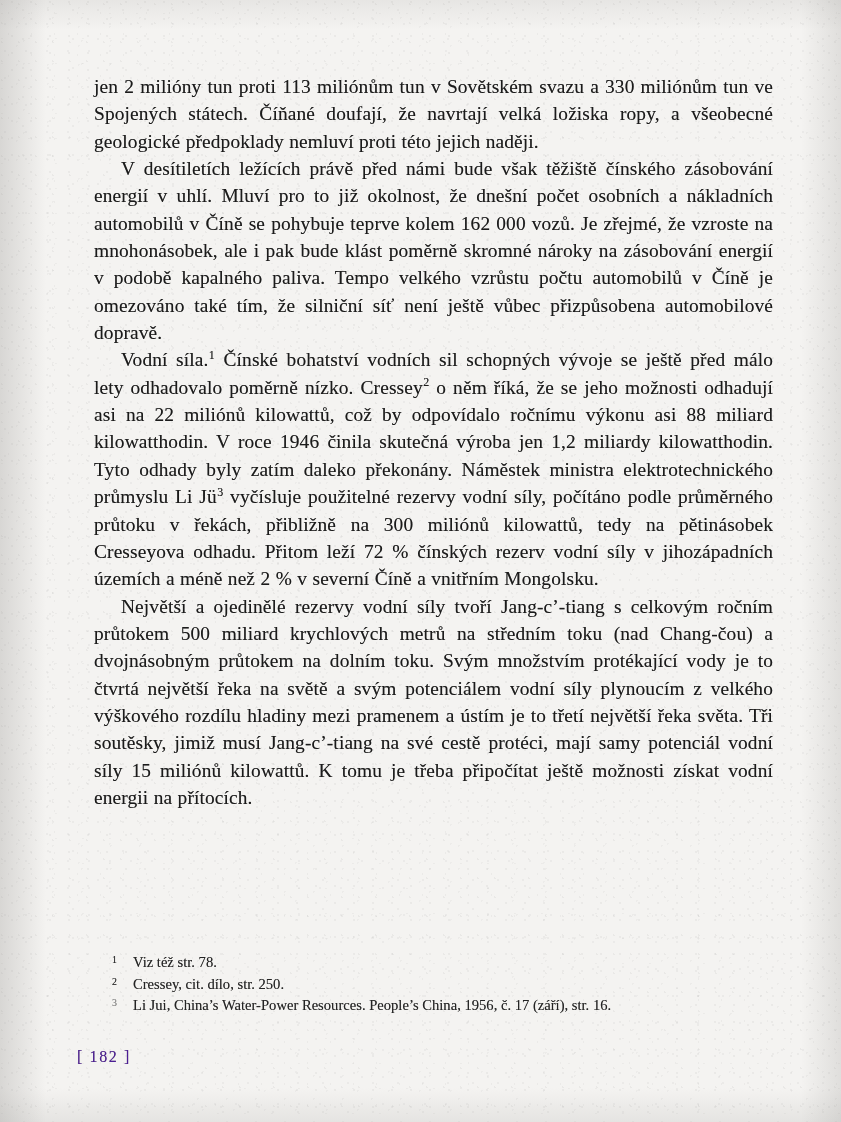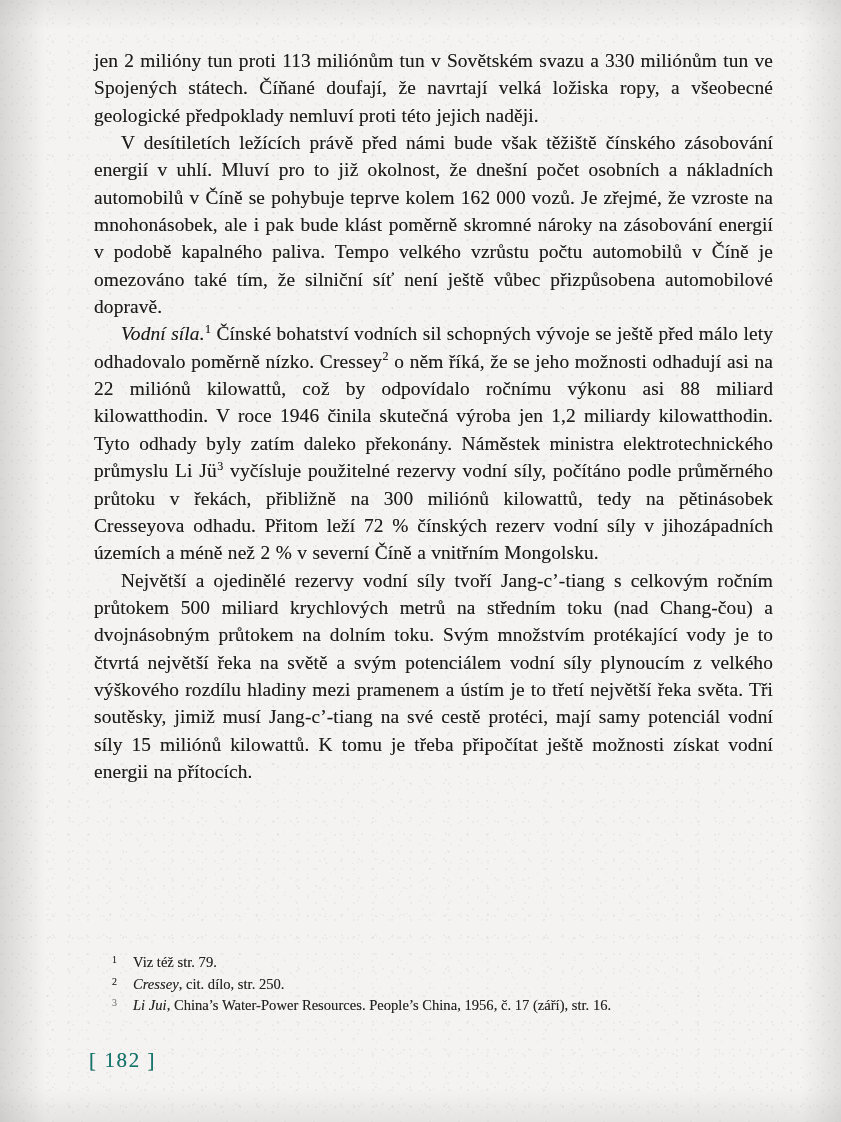--- a/index.html
+++ b/index.html
@@ -47,42 +47,42 @@
       linear-gradient(to right, rgba(150,148,145,.30) 0px, rgba(150,148,145,0) 46px),
       linear-gradient(to left,  rgba(150,148,145,.22) 0px, rgba(150,148,145,0) 40px),
       linear-gradient(to bottom, rgba(150,148,145,.14) 0px, rgba(150,148,145,0) 30px),
       linear-gradient(to top,   rgba(150,148,145,.16) 0px, rgba(150,148,145,0) 34px);
   }
 
   
   .textblock {
     position: absolute;
     left: 94px;
-    top: 47px;
+    top: 73px;
     width: 679px;
   }
 
   p.body {
     margin: 0;
     font-size: 19.4px;
     line-height: 27.35px;
     text-align: justify;
     text-align-last: left;
     letter-spacing: .12px;
     word-spacing: .4px;
     hyphens: manual;
   }
   p.body.indent { text-indent: 27px; }
 
   
   p.body, .footnotes, .folio {
     text-shadow: 0 0 .6px rgba(30,30,30,.45);
   }
 
-  .it { font-style: italic; }
+  .it { }
 
   sup.fnref {
     font-size: .62em;
     vertical-align: super;
     line-height: 0;
     margin-left: .4px;
   }
 
   
   .footnotes {
@@ -105,43 +105,43 @@
     left: 0;
     top: -.28em;
     font-size: .68em;
     vertical-align: super;
   }
   .footnote.faint .marker { color: #8e8e8e; }
 
   
   .folio {
     position: absolute;
-    left: 89px;
+    left: 77px;
     top: 1048px;
-    font-size: 21px;
+    font-size: 16px;
     letter-spacing: 1.6px;
-    color: #0f766e;
+    color: #4c1d95;
   }
 </style>
 </head>
 <body>
 
 <div class="page">
 
   <div class="paper-grain"></div>
   <div class="paper-vignette"></div>
 
   <div class="textblock" id="textblock">
       <p class="body"><span>jen 2 milióny tun proti 113 miliónům tun v Sovětském svazu a 330 miliónům tun ve Spojených státech. Číňané doufají, že navrtají velká ložiska ropy, a všeobecné geologické předpoklady nemluví proti této jejich naději.</span></p>
       <p class="body indent"><span>V desítiletích ležících právě před námi bude však těžiště čínského zásobování energií v uhlí. Mluví pro to již okolnost, že dnešní počet osobních a nákladních automobilů v Číně se pohybuje teprve kolem 162 000 vozů. Je zřejmé, že vzroste na mnohonásobek, ale i pak bude klást poměrně skromné nároky na zásobování energií v podobě kapalného paliva. Tempo velkého vzrůstu počtu automobilů v Číně je omezováno také tím, že silniční síť není ještě vůbec přizpůsobena automobilové dopravě.</span></p>
       <p class="body indent"><span class="it">Vodní síla.</span><sup class="fnref">1</sup><span> Čínské bohatství vodních sil schopných vývoje se ještě před málo lety odhadovalo poměrně nízko. Cressey</span><sup class="fnref">2</sup><span> o něm říká, že se jeho možnosti odhadují asi na 22 miliónů kilowattů, což by odpovídalo ročnímu výkonu asi 88 miliard kilowatthodin. V roce 1946 činila skutečná výroba jen 1,2 miliardy kilowatthodin. Tyto odhady byly zatím daleko překonány. Náměstek ministra elektrotechnického průmyslu Li Jü</span><sup class="fnref">3</sup><span> vyčísluje použitelné rezervy vodní síly, počítáno podle průměrného průtoku v řekách, přibližně na 300 miliónů kilowattů, tedy na pětinásobek Cresseyova odhadu. Přitom leží 72 % čínských rezerv vodní síly v jihozápadních územích a méně než 2 % v severní Číně a vnitřním Mongolsku.</span></p>
       <p class="body indent"><span>Největší a ojedinělé rezervy vodní síly tvoří Jang-c’-tiang s celkovým ročním průtokem 500 miliard krychlových metrů na středním toku (nad Chang-čou) a dvojnásobným průtokem na dolním toku. Svým množstvím protékající vody je to čtvrtá největší řeka na světě a svým potenciálem vodní síly plynoucím z velkého výškového rozdílu hladiny mezi pramenem a ústím je to třetí největší řeka světa. Tři soutěsky, jimiž musí Jang-c’-tiang na své cestě protéci, mají samy potenciál vodní síly 15 miliónů kilowattů. K tomu je třeba připočítat ještě možnosti získat vodní energii na přítocích.</span></p>
     </div>
 
   <div class="footnotes" id="footnotes">
-      <div class="footnote"><span class="marker">1</span><span>Viz též str. 79.</span></div>
+      <div class="footnote"><span class="marker">1</span><span>Viz též str. 78.</span></div>
       <div class="footnote"><span class="marker">2</span><span class="it">Cressey</span><span>, cit. dílo, str. 250.</span></div>
       <div class="footnote faint"><span class="marker">3</span><span class="it">Li Jui</span><span>, China’s Water-Power Resources. People’s China, 1956, č. 17 (září), str. 16.</span></div>
     </div>
 
   <div class="folio">[ 182 ]</div>
 
 </div>
 
 </body></html>

